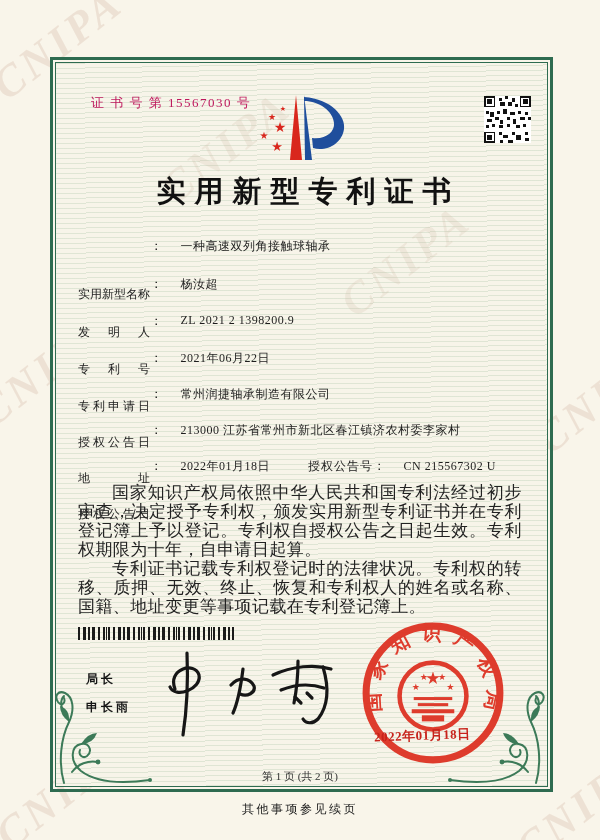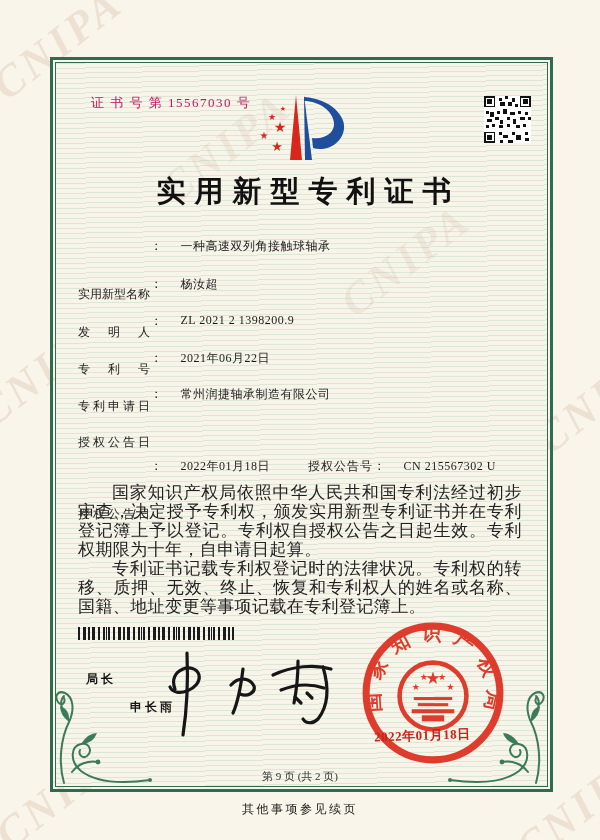--- a/index.html
+++ b/index.html
@@ -197,36 +197,39 @@
   </div>
   <div class="row" style="top:313px;">
     <span class="lbl">专利号</span><span class="colon">：</span><span class="val">ZL 2021 2 1398200.9</span>
   </div>
   <div class="row" style="top:350px;">
     <span class="lbl">专利申请日</span><span class="colon">：</span><span class="val">2021年06月22日</span>
   </div>
   <div class="row" style="top:386px;">
     <span class="lbl">授权公告日</span><span class="colon">：</span><span class="val">常州润捷轴承制造有限公司</span>
   </div>
+  <div class="row" style="top:422px;">
+    <span class="lbl">地址</span><span class="colon">：</span><span class="val">213000 江苏省常州市新北区春江镇济农村委李家村</span>
+  </div>
   <div class="row" style="top:458px;">
     <span class="lbl">授权公告日</span><span class="colon">：</span><span class="val">2022年01月18日</span>
     <span class="pair2">
       <span class="lbl2">授权公告号</span><span class="colon">：</span><span class="val">CN 215567302 U</span>
     </span>
   </div>
 
   <div class="paras">
     <p>国家知识产权局依照中华人民共和国专利法经过初步审查，决定授予专利权，颁发实用新型专利证书并在专利登记簿上予以登记。专利权自授权公告之日起生效。专利权期限为十年，自申请日起算。</p>
     <p>专利证书记载专利权登记时的法律状况。专利权的转移、质押、无效、终止、恢复和专利权人的姓名或名称、国籍、地址变更等事项记载在专利登记簿上。</p>
   </div>
 
   <div class="barcode"></div>
 
   <div class="signer" style="top:671px;">局长</div>
-  <div class="signer" style="top:699px;margin-left:44px;">申长雨</div>
+  <div class="signer" style="top:699px;">申长雨</div>
 
   <svg class="signature" width="205" height="100" viewBox="0 0 205 100">
     <g stroke="#161616" stroke-width="3.2" fill="none" stroke-linecap="round" stroke-linejoin="round">
       <path d="M30,44 C22,24 50,16 54,30 C57,44 30,54 25,42"></path>
       <path d="M42,8 C43,32 42,64 38,90"></path>
       <path d="M86,40 C94,31 105,33 109,41 C111,48 102,52 95,49"></path>
       <path d="M98,24 C96,40 93,57 88,68"></path>
       <path d="M128,30 C147,21 170,19 186,24"></path>
       <path d="M153,16 C153,33 151,48 149,58"></path>
       <path d="M136,45 C151,39 167,39 179,43"></path>
@@ -252,16 +255,16 @@
       <text class="star" x="84" y="62" font-size="9" text-anchor="middle">★</text>
       <text class="star" x="92" y="72" font-size="9" text-anchor="middle">★</text>
       <rect x="56" y="79" width="38" height="3"></rect>
       <rect x="60" y="85" width="30" height="3"></rect>
       <rect x="54" y="91" width="42" height="4"></rect>
       <rect x="64" y="97" width="22" height="6"></rect>
     </g>
   </svg>
   <div class="seal-date">2022年01月18日</div>
 
-  <div class="page-number">第 9 页 (共 2 页)</div>
+  <div class="page-number">第 1 页 (共 2 页)</div>
   <div class="cont-note">其他事项参见续页</div>
 
 </div>
 
 </body></html>

